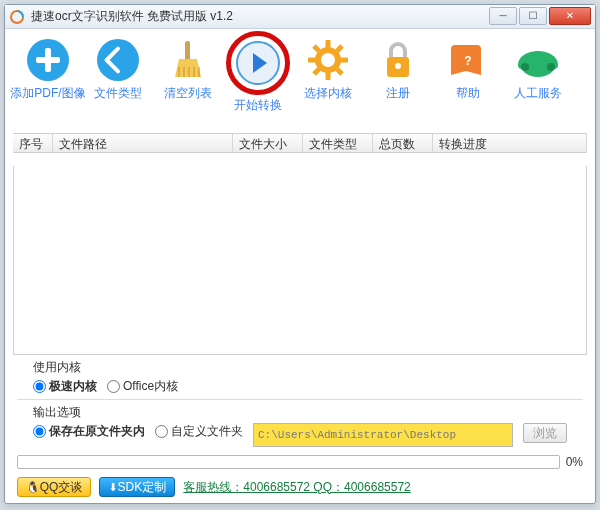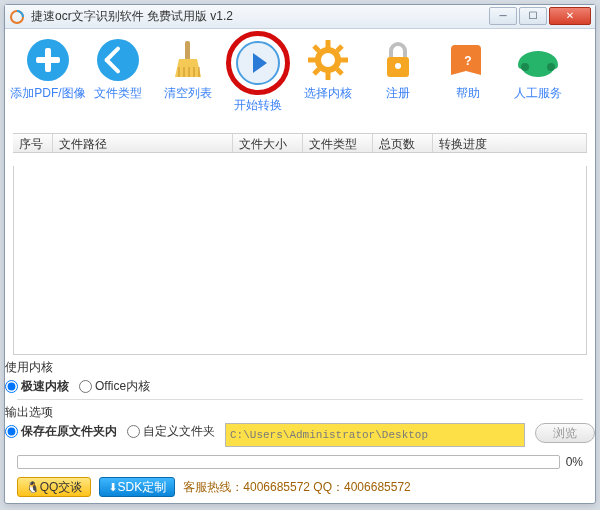--- a/index.html
+++ b/index.html
@@ -13,35 +13,35 @@
 .winbtns .close{background:linear-gradient(#f08070,#d6412a);border-color:#a82f1c;color:#fff;width:42px}
 .toolbar{display:flex;padding:6px 10px 4px 10px;gap:4px}
 .tbtn{width:66px;display:flex;flex-direction:column;align-items:center;cursor:pointer;padding:2px;border-radius:4px}
 .tbtn .ticon{width:46px;height:46px;display:flex;align-items:center;justify-content:center}
 .tbtn .tlabel{color:#3b82f6;margin-top:2px;white-space:nowrap}
 .highlight{border:5px solid #d40b0b;border-radius:50%;width:64px;height:64px;display:flex;align-items:center;justify-content:center;margin-top:-6px}
 .table-head{display:flex;background:linear-gradient(#fdfdfd,#ececec);border-top:1px solid #cfcfcf;border-bottom:1px solid #cfcfcf;height:20px}
 .table-head div{padding:2px 6px;border-right:1px solid #d6d6d6;color:#333}
 .table-body{flex:1;background:#fff;border-bottom:1px solid #cfcfcf;margin:0 8px;border-left:1px solid #cfcfcf;border-right:1px solid #cfcfcf}
 .table-wrap{margin:13px 8px}
-.section{padding:4px 0;color:#333}
+.section{padding:4px 28px;color:#333}
 .section .slabel{margin-bottom:2px}
 .row{display:flex;align-items:flex-start;gap:10px}
 .row label{display:flex;align-items:center;gap:3px;cursor:pointer}
 input[type=radio]{cursor:pointer}
 .pathbox{flex:1;height:24px;border:1px solid #b8b8b8;background:#fde047;padding:0 4px;color:#7a7a7a;font-family:Liberation Mono, monospace;font-size:11px;display:flex;align-items:center}
-.browse{width:60px;height:20px;border:1px solid #b4b4b4;background:linear-gradient(#fafafa,#e6e6e6);border-radius:10px;cursor:pointer;color:#999;display:flex;align-items:center;justify-content:center}
+.browse{width:44px;height:20px;border:1px solid #b4b4b4;background:linear-gradient(#fafafa,#e6e6e6);border-radius:2px;cursor:pointer;color:#999;display:flex;align-items:center;justify-content:center}
 .progress{margin:4px 12px;display:flex;align-items:center;gap:6px}
 .pbar{flex:1;height:14px;border:1px solid #b8b8b8;background:#fff;border-radius:2px}
 .pct{color:#333}
 .footer{display:flex;align-items:center;padding:4px 12px 6px 12px;gap:8px}
 .badge{height:20px;border-radius:3px;display:flex;align-items:center;padding:0 8px;font-size:11px;cursor:pointer;color:#fff}
 .qq{background:linear-gradient(#ffe680,#ffc21a);border:1px solid #d99a00;color:#333}
 .sdk{background:linear-gradient(#3fb7ff,#0a85d8);border:1px solid #0a6aad}
-.hotline{color:#a16207;cursor:pointer}
+.hotline{color:#15803d;text-decoration:underline;cursor:pointer}
 hr.sep{border:none;border-top:1px solid #dcdcdc;margin:0 12px}
 </style>
 </head>
 <body>
 
 <div class="window">
   <div class="titlebar">
     <svg class="ico" viewBox="0 0 16 16">
         <circle cx="8" cy="8" r="6" fill="none" stroke="#e57b2a" stroke-width="2"></circle>
         <path d="M8 2a6 6 0 016 6" stroke="#2aa0e5" stroke-width="2" fill="none"></path>

